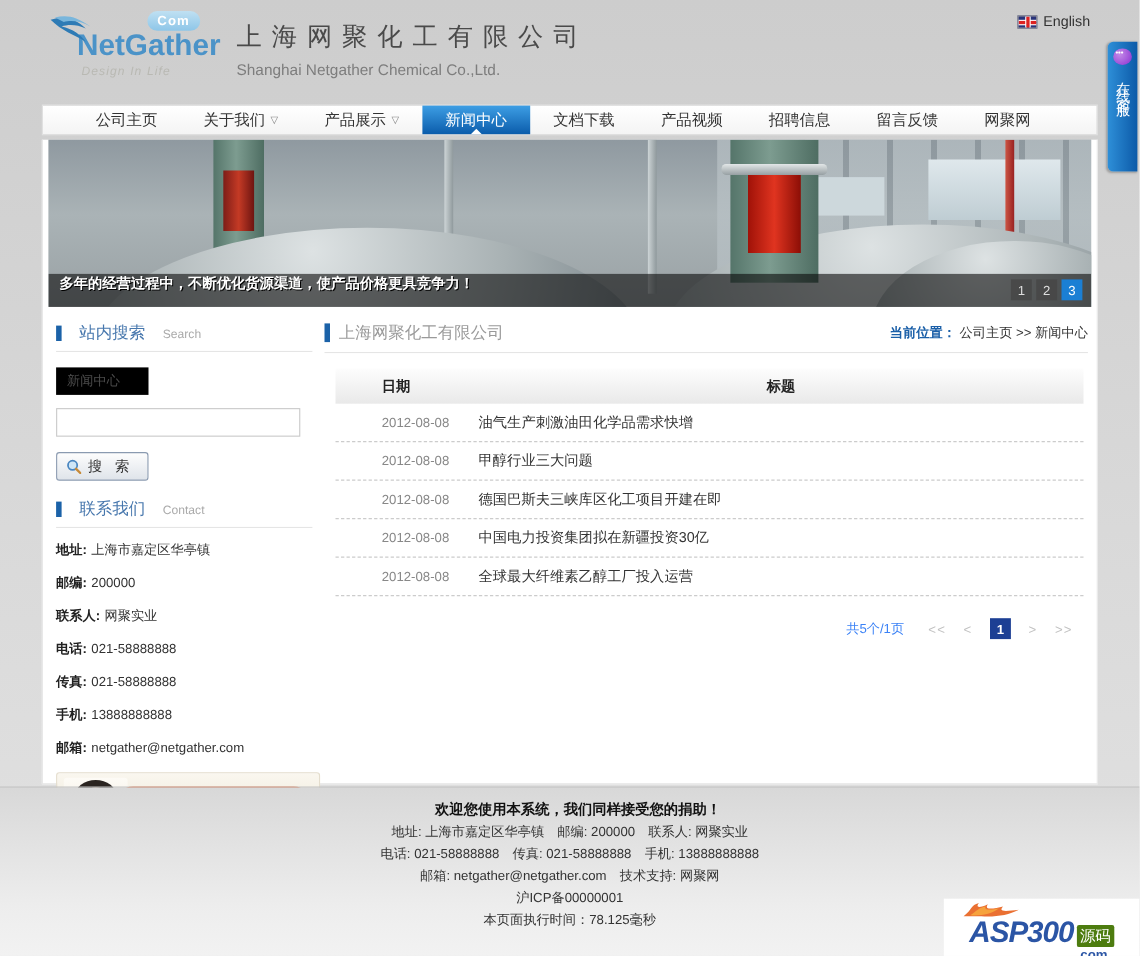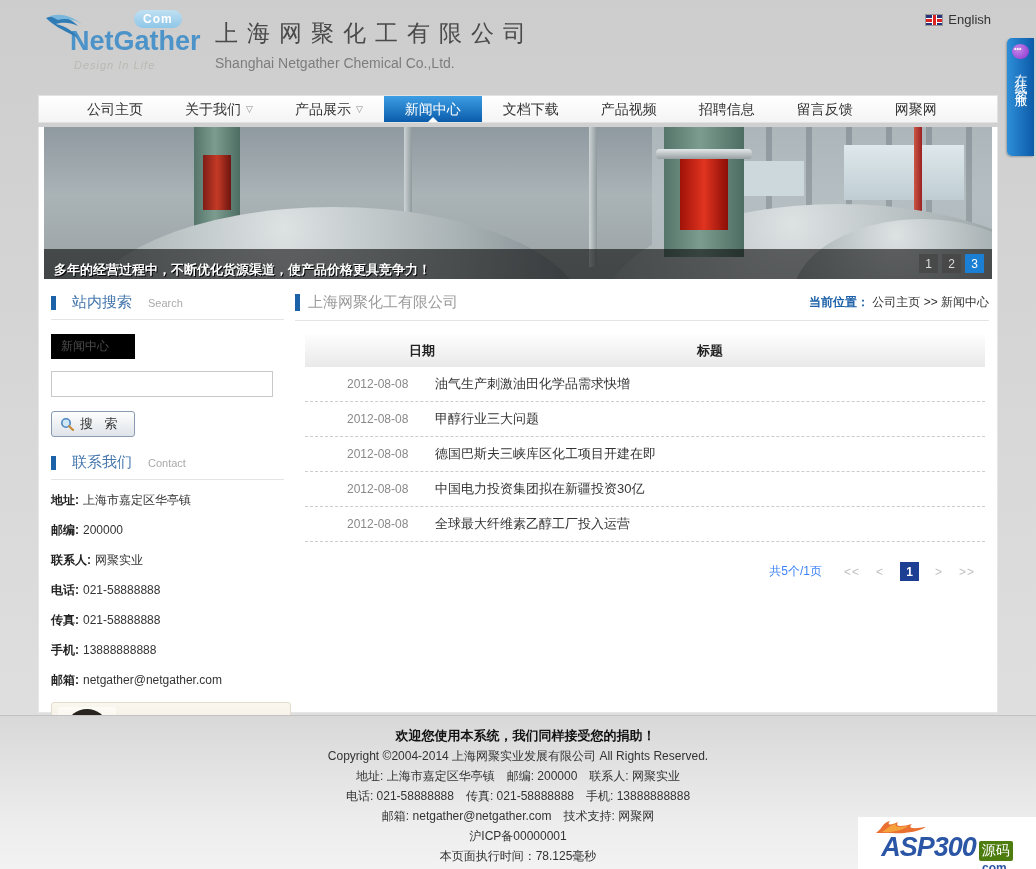--- a/index.html
+++ b/index.html
@@ -45,21 +45,21 @@
   .bn-col { position:absolute; width:46px; top:0; height:110px; background:linear-gradient(90deg,#55756a,#7d9c90 45%,#4e6d62); }
   .bn-col.c1 { left:150px; } .bn-col.c2 { left:620px; width:80px; height:130px; }
   .bn-col .red { position:absolute; left:20%; top:28px; width:60%; height:55px; background:linear-gradient(90deg,#7e1d18,#c43a25 50%,#6e1511); }
   .bn-col.c2 .red { background:linear-gradient(90deg,#a01208,#e03420 50%,#8c0e06); height:75px; }
   .bn-pipe-v { position:absolute; top:0; width:8px; height:120px; background:linear-gradient(90deg,#cdd4d6,#8f999c); }
   .bn-dome { position:absolute; border-radius:50% 50% 0 0 / 90% 90% 0 0; background:radial-gradient(circle at 40% 18%,#dde2e3,#a9b2b4 55%,#79848a); }
   .bn-d1 { left:40px; bottom:-48px; width:500px; height:120px; }
   .bn-d2 { left:560px; bottom:-40px; width:470px; height:115px; }
   .bn-d3 { right:-60px; bottom:-30px; width:260px; height:90px; }
   .bn-flange { position:absolute; left:612px; top:22px; width:96px; height:10px; background:linear-gradient(#e3e7e8,#97a0a3); border-radius:4px; }
-  .bn-caption { position:absolute; left:0; right:0; bottom:0; height:30px; background:rgba(10,10,10,.6); display:flex; align-items:flex-end; padding:0 10px; }
+  .bn-caption { position:absolute; left:0; right:0; bottom:0; height:30px; background:rgba(10,10,10,.6); display:flex; align-items:flex-start; padding:0 10px; }
   .bn-caption-text { color:#fff; font-size:13px; font-weight:bold; text-shadow:1px 1px 0 #000; }
   .bn-pages { position:absolute; right:8px; bottom:6px; display:flex; gap:4px; }
   .bn-page { width:19px; height:19px; background:rgba(70,70,70,.85); color:#ddd; font-size:12px; display:flex; align-items:center; justify-content:center; cursor:pointer; }
   .bn-page.active { background:#1b7fd4; color:#fff; }
   
   .cols { display:flex; padding:0 0 0 0; }
   .sidebar { width:250px; padding:14px 5px 0 12px; }
   .sec-head { display:flex; align-items:baseline; gap:16px; border-bottom:1px solid #e5e5e5; padding-bottom:7px; margin-bottom:12px; }
   .sec-bar { width:5px; height:14px; background:#1b62a8; align-self:center; }
   .sec-zh { font-size:15px; color:#4777ad; }
@@ -79,21 +79,21 @@
   
   .main { flex:1; padding:14px 8px 0 6px; }
   .panel-head { display:flex; align-items:center; border-bottom:1px solid #e5e5e5; padding-bottom:8px; }
   .panel-bar { width:5px; height:17px; background:#1b62a8; margin-right:8px; }
   .panel-title { font-size:15px; color:#9a9a9a; flex:1; }
   .crumb { font-size:12px; }
   .crumb-label { color:#1a5fa8; font-weight:bold; }
   .crumb-path { color:#333; cursor:pointer; }
   .news-table { margin:14px 4px 0 10px; }
   .news-head { display:flex; height:32px; align-items:center; background:linear-gradient(#fdfdfd,#e9e9e9); font-size:13px; font-weight:bold; color:#222; }
-  .col-date { width:130px; padding-left:42px;text-align:right; }
+  .col-date { width:130px; padding-left:42px; }
   .col-title { flex:1; text-align:center; }
   .news-row { display:flex; height:35px; align-items:center; border-bottom:1px dashed #ccc; }
   .news-date { width:130px; padding-left:42px; color:#888; font-size:12px; }
   .news-title { color:#333; font-size:13px; cursor:pointer; }
   .pager { display:flex; justify-content:flex-end; align-items:center; gap:16px; padding:20px 14px 0 0; font-size:12px; }
   .pager .sum { color:#3b82f6; margin-right:6px; }
   .pg-ctl { color:#c0c0c0; cursor:pointer; letter-spacing:1px; }
   .pg-cur { width:19px; height:19px; background:#1c3f94; color:#fff; font-weight:bold; display:flex; align-items:center; justify-content:center; cursor:pointer; }
   
   .footer { position:absolute; left:0; right:0; bottom:0; height:154px; border-top:1px solid #c2c2c2; background:linear-gradient(180deg,#d8d8d8,#ededed 70%,#f2f2f2); text-align:center; padding-top:10px; font-size:12px; color:#333; }
@@ -283,21 +283,20 @@
         <span class="pg-cur">1</span>
         <span class="pg-ctl">&gt;</span>
         <span class="pg-ctl">&gt;&gt;</span>
       </div>
     </div>
   </div>
 </div>
 
 <div class="footer">
   <div class="f-line f-welcome">欢迎您使用本系统，我们同样接受您的捐助！</div>
-  <div class="f-line">Copyright ©2004-2014 上海网聚实业发展有限公司 All Rights Reserved.</div>
   <div class="f-line">地址: 上海市嘉定区华亭镇　邮编: 200000　联系人: 网聚实业</div>
   <div class="f-line">电话: 021-58888888　传真: 021-58888888　手机: 13888888888</div>
   <div class="f-line">邮箱: netgather@netgather.com　技术支持: 网聚网</div>
   <div class="f-line">沪ICP备00000001</div>
   <div class="f-line">本页面执行时间：78.125毫秒</div>
 </div>
 
 <div class="watermark">
   <svg class="wm-flame" width="60" height="16" viewBox="0 0 60 16">
     <path d="M2 14 C10 8 8 4 16 2 C12 7 18 6 24 3 C20 9 30 7 38 5 C32 11 44 9 52 8 C44 13 30 15 18 14 Z" fill="#e8601c" opacity=".9"></path>

